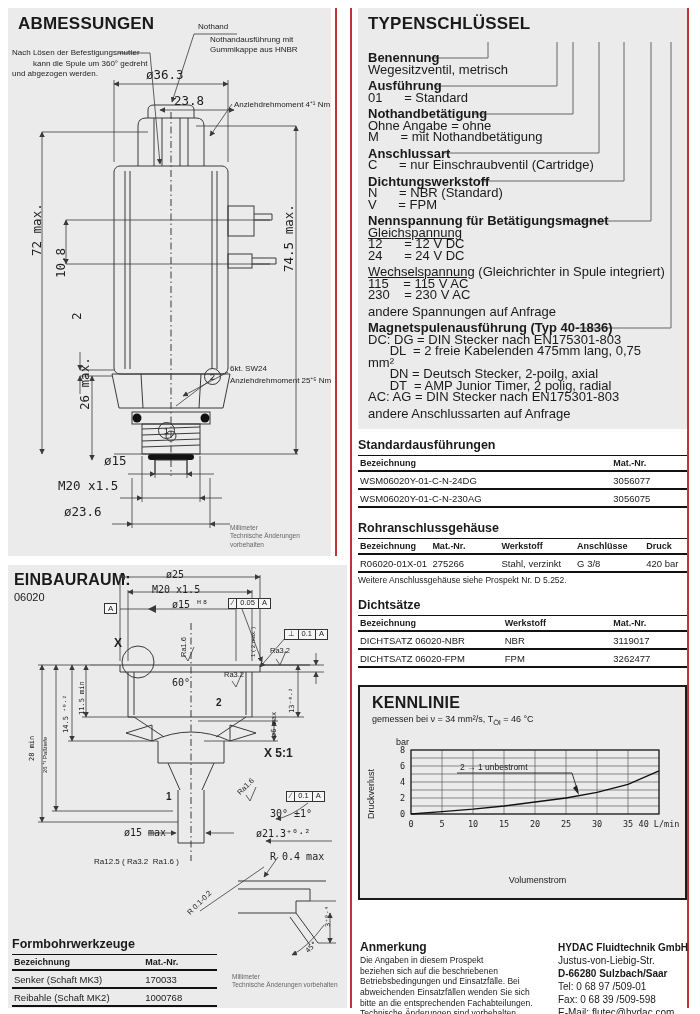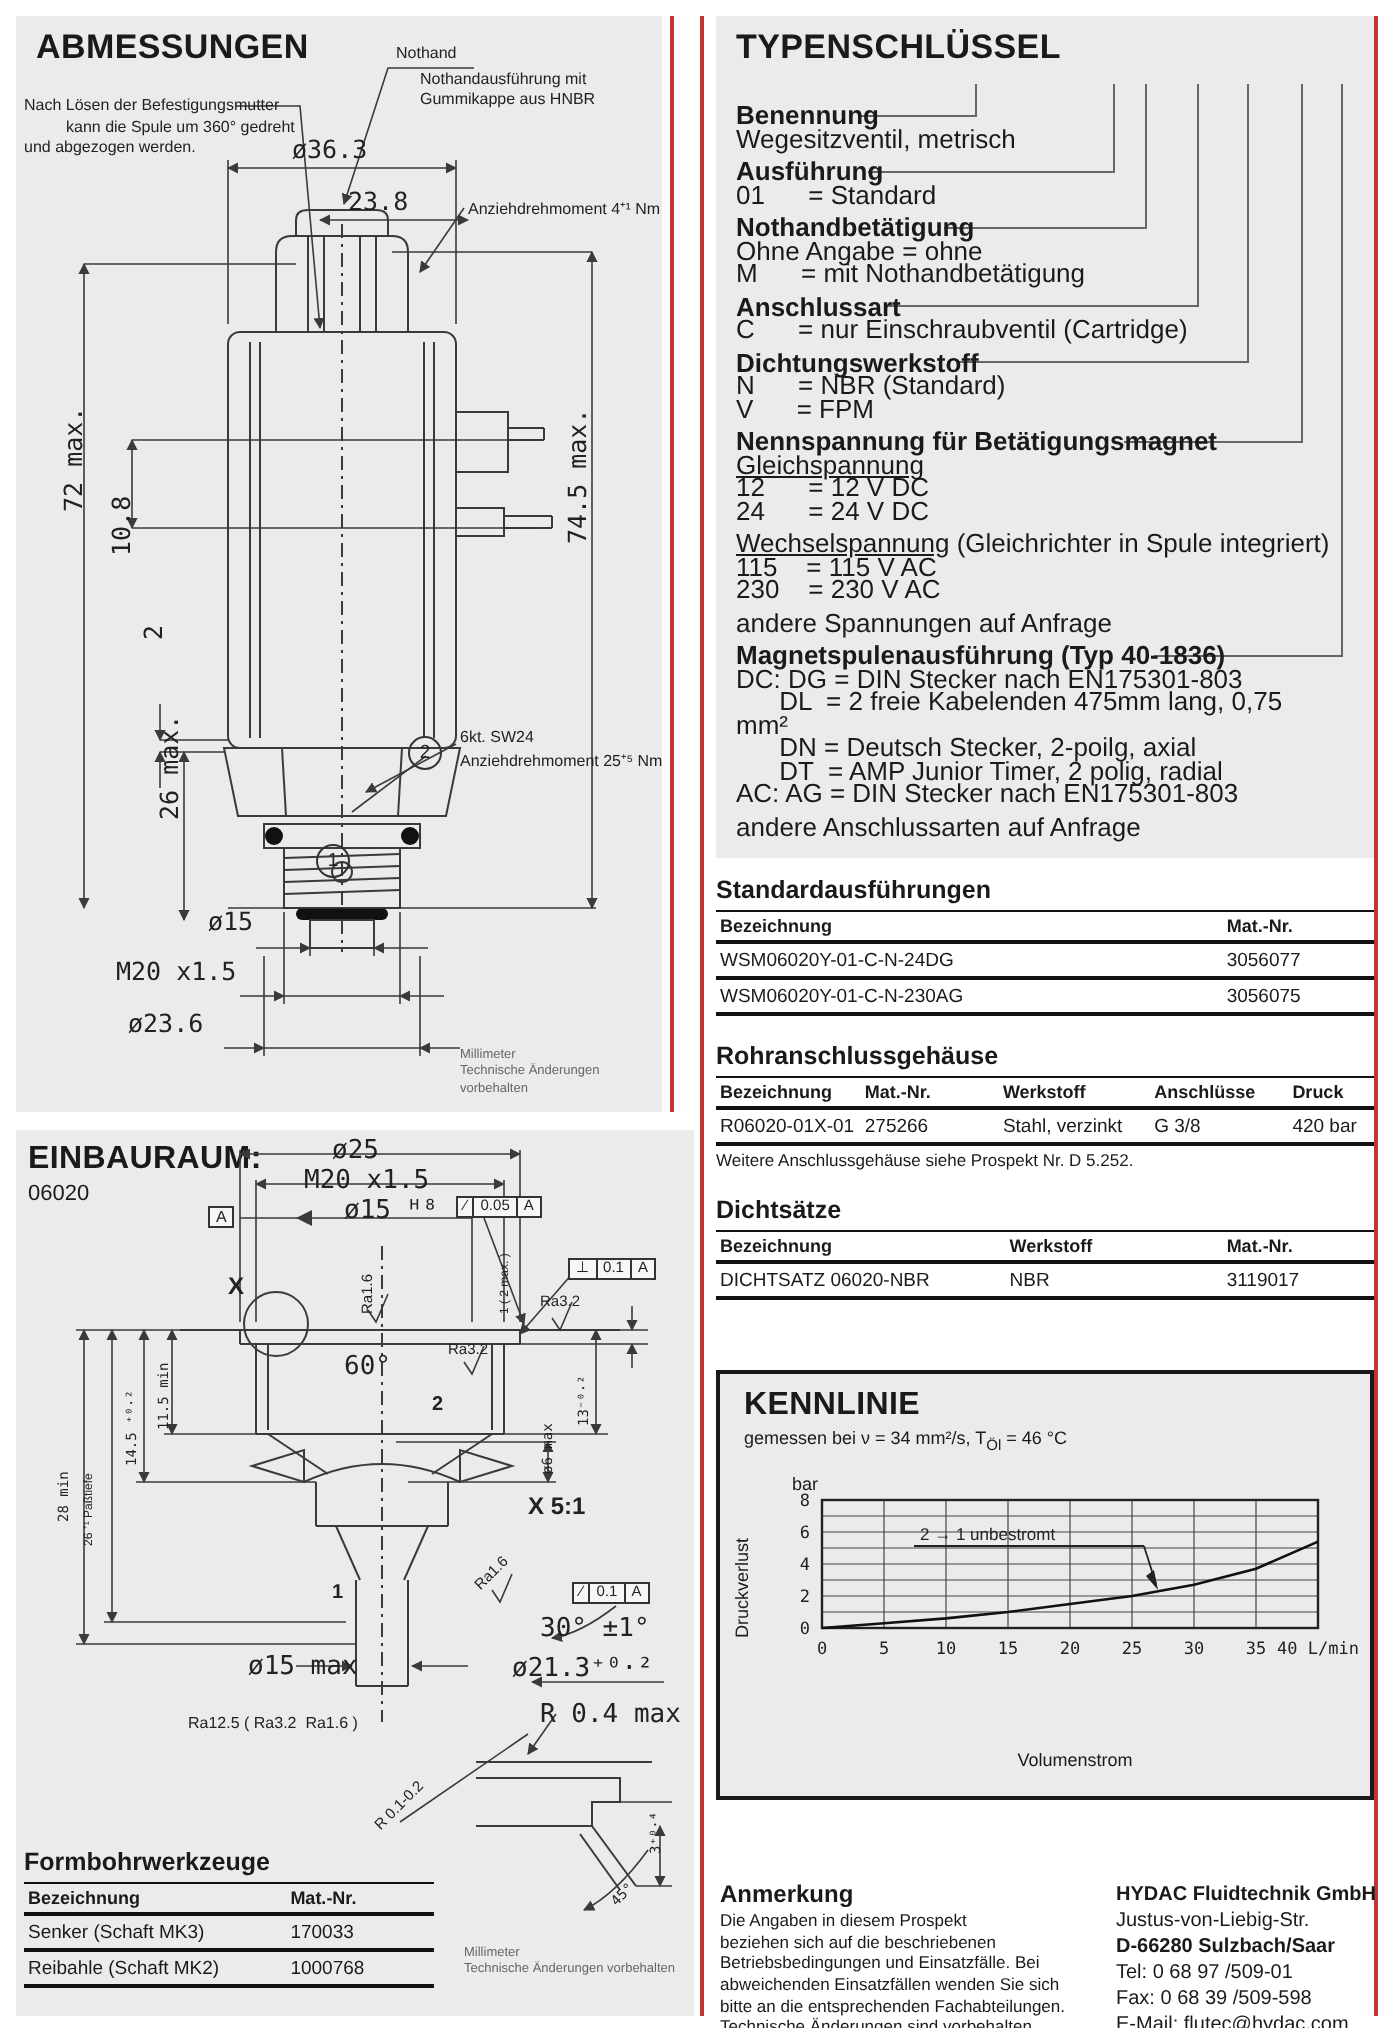--- a/index.html
+++ b/index.html
@@ -7,21 +7,21 @@
   html,body{width:700px;height:1014px}
   body{position:relative;background:#fff;font-family:"Liberation Sans",sans-serif;color:var(--ink);overflow:hidden}
   .panel{position:absolute;background:var(--panel)}
   .vred{position:absolute;width:2px;background:var(--red)}
   h1{font-size:17px;font-weight:bold;letter-spacing:.2px}
   .abs{position:absolute}
   svg.draw{position:absolute;left:0;top:0;stroke:var(--line);fill:none}
   
   .lbl{position:absolute;font-size:8px;line-height:1.15;color:#222;white-space:pre}
   .lbl.dim{font-family:"DejaVu Sans Mono","Liberation Mono",monospace;font-size:12.5px}
-  .lbl.dim-s{font-family:"DejaVu Sans Mono","Liberation Mono",monospace;font-size:13px}
+  .lbl.dim-s{font-family:"DejaVu Sans Mono","Liberation Mono",monospace;font-size:10px}
   .lbl.rot{transform:rotate(-90deg);transform-origin:0 0}
   .lbl.rot45{transform:rotate(-45deg);transform-origin:0 0}
   .lbl.tiny{font-size:7.5px}
   .lbl.micro{font-size:7px;font-family:"DejaVu Sans Mono","Liberation Mono",monospace}
   .lbl.micro2{font-size:6px}
   .lbl.circ{width:17px;height:17px;border:1px solid #333;border-radius:50%;text-align:center;line-height:16px;font-size:9.5px}
   .lbl.fbox{border:1px solid #333;padding:0 3px;font-size:8px;background:#f6f6f6}
   .lbl.fcf{display:inline-flex;border:1px solid #333;background:#f6f6f6;font-size:7.5px}
   .lbl.fcf span{padding:0 3px;border-right:1px solid #333}
   .lbl.fcf span:last-child{border-right:none}
@@ -56,21 +56,21 @@
   .xlab{position:absolute;left:30px;right:0;top:188px;text-align:center;font-size:9px}
   
   #anm{position:absolute;left:360px;top:940px;width:196px}
   #anm .t{font-size:12px;font-weight:bold;margin-bottom:1px}
   #anm .b{font-size:8.5px;line-height:1.25;white-space:pre-line}
   #addr{position:absolute;left:558px;top:941px;width:140px;font-size:10px;line-height:1.3}
   #addr .b{font-weight:bold}
   #panelB h1{position:absolute;left:6px;top:6px;font-size:16px}
   #panelB .sub{position:absolute;left:6px;top:26px;font-size:11px}
   #panelA h1{position:absolute;left:10px;top:6px}
-  #fbw{position:absolute;left:4px;top:359px;width:205px}
+  #fbw{position:absolute;left:4px;top:372px;width:205px}
 </style>
 </head>
 <body>
 
 <div class="vred" style="left:335px;top:8px;height:548px"></div>
 <div class="vred" style="left:350px;top:8px;height:1000px"></div>
 <div class="vred" style="left:687px;top:8px;height:1000px"></div>
 
 <div id="panelA" class="panel" style="left:8px;top:8px;width:323px;height:548px">
   <h1>ABMESSUNGEN</h1>
@@ -439,20 +439,25 @@
         <th style="width:33%">Werkstoff</th>
         <th>Mat.-Nr.</th>
       </tr>
         </thead>
       <tbody>
         <tr>
             <td>DICHTSATZ 06020-NBR</td>
             <td>NBR</td>
             <td>3119017</td>
           </tr>
+        <tr>
+            <td>DICHTSATZ 06020-FPM</td>
+            <td>FPM</td>
+            <td>3262477</td>
+          </tr>
       </tbody>
     </table>
   </div>
 </div>
 
 <div id="panelD" class="panel" style="left:358px;top:685px;width:329px;height:215px">
   <h1>KENNLINIE</h1>
   <div class="ksub"><span>gemessen bei ν = 34 mm²/s, T</span><sub>Öl</sub><span> = 46 °C</span></div>
   <div class="barlab">bar</div>
   <div class="ylab">Druckverlust</div>

